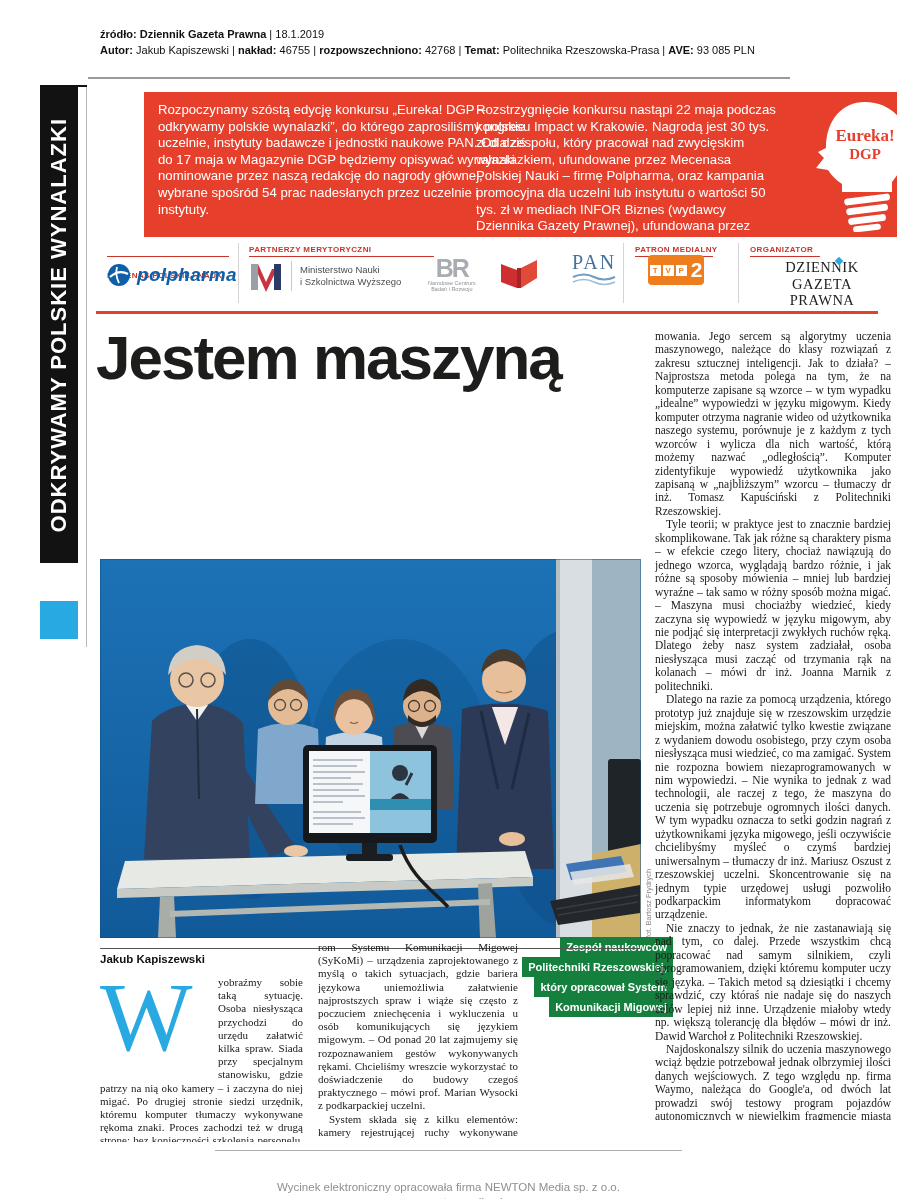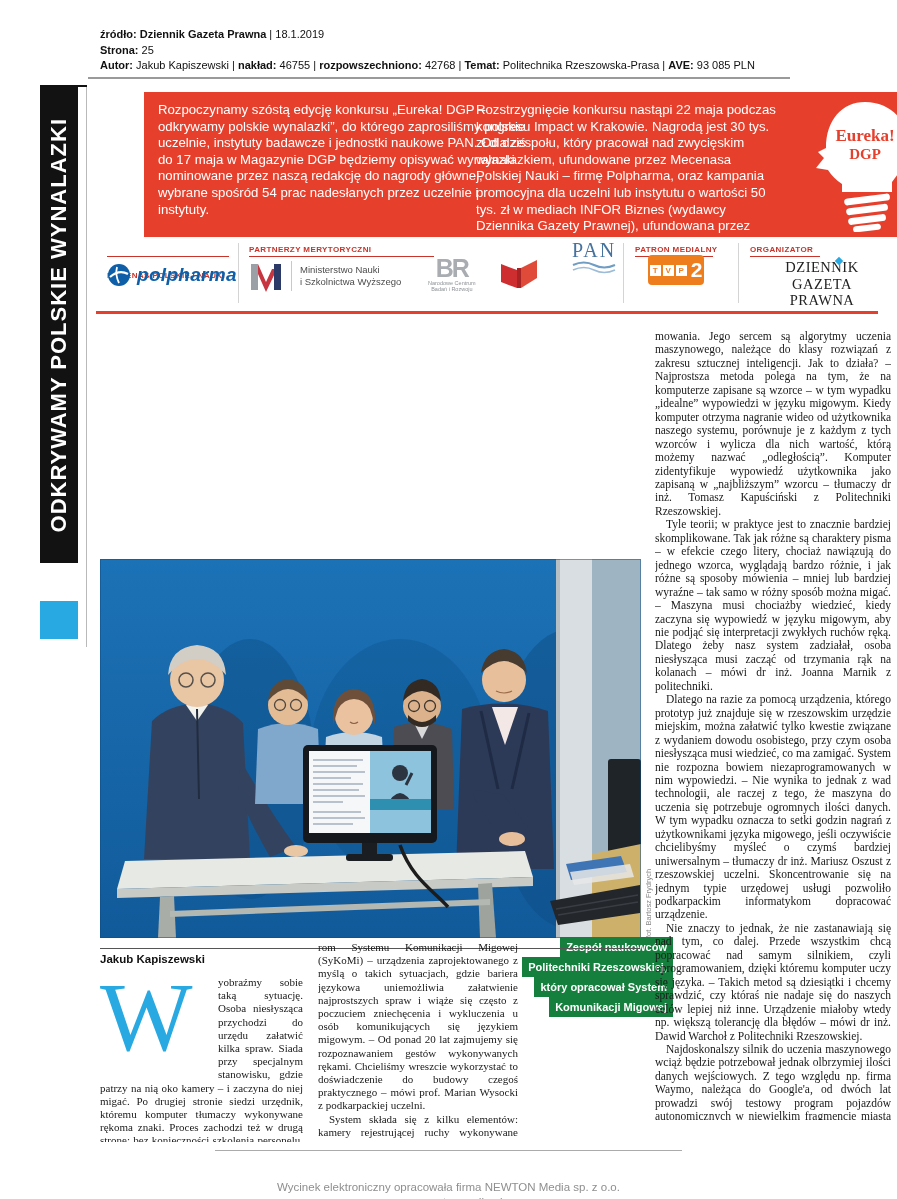--- a/index.html
+++ b/index.html
@@ -38,21 +38,21 @@
   .psep{width:1px;background:#d4d4d4;top:243px;height:60px;}
   .polpharma{left:107px;top:263px;display:flex;align-items:center;gap:6px;}
   .polpharma-name{font-size:19px;font-weight:bold;font-style:italic;color:#0e5ea8;letter-spacing:0.3px;}
   .ministry{left:249px;top:260px;display:flex;align-items:center;gap:8px;}
   .ministry-div{width:1px;height:30px;background:#c9c9c9;}
   .ministry-txt{font-size:9.5px;line-height:12px;color:#4c4c4c;}
   .ncbr{left:428px;top:256px;text-align:center;}
   .ncbr-br{font-size:25px;line-height:24px;color:#a9adb2;font-weight:bold;letter-spacing:-2px;}
   .ncbr-cap{font-size:5.5px;line-height:6px;color:#8d9196;}
   .redlogo{left:497px;top:258px;}
-  .pan{left:572px;top:240px;text-align:center;}
+  .pan{left:572px;top:252px;text-align:center;}
   .pan-txt{font-family:"Liberation Serif",serif;font-size:20px;color:#46729e;letter-spacing:2px;line-height:20px;}
   .tvp{left:648px;top:255px;width:56px;height:30px;background:#ee7d1e;border-radius:4px;
        display:flex;align-items:center;justify-content:center;gap:2px;}
   .tvp-sq{width:11px;height:11px;background:#fff;color:#ee7d1e;font-size:8px;font-weight:bold;
           display:flex;align-items:center;justify-content:center;}
   .tvp-num{color:#fff;font-size:21px;font-weight:bold;margin-left:2px;}
   .dgp{left:762px;top:259px;width:120px;text-align:center;
        font-family:"Liberation Serif",serif;font-size:14.5px;line-height:16.5px;color:#222;
        letter-spacing:0.5px;}
   .dgp-diamond{position:absolute;left:836px;top:258px;width:6px;height:6px;background:#29a9e1;
@@ -96,21 +96,20 @@
   .footer{left:0;top:1180px;width:897px;text-align:center;font-size:11.5px;
           line-height:15px;color:#8f8f8f;}
 </style>
 </head>
 <body>
 
 <div class="page">
 
   <div class="abs meta">
     <div><b>źródło:</b> <b>Dziennik Gazeta Prawna</b> <span>|</span> <span>18.1.2019</span></div>
-    <div><b>Strona:</b> <span>25</span></div>
     <div><b>Autor:</b> <span>Jakub Kapiszewski</span> <span>|</span> <b>nakład:</b> <span>46755</span> <span>|</span> <b>rozpowszechniono:</b> <span>42768</span> <span>|</span> <b>Temat:</b> <span>Politechnika Rzeszowska-Prasa</span> <span>|</span> <b>AVE:</b> <span>93 085 PLN</span></div>
   </div>
   <div class="abs meta-rule"></div>
 
   <div class="abs side-topline"></div>
   <div class="abs side-strip">
     <span class="vtext">ODKRYWAMY POLSKIE WYNALAZKI</span>
   </div>
   <div class="abs side-vline"></div>
   <div class="abs side-blue"></div>
@@ -201,20 +200,21 @@
 
   <div class="abs dgp">
     <div>DZIENNIK</div>
     <div>GAZETA PRAWNA</div>
   </div>
   <div class="abs dgp-diamond"></div>
 
   <div class="abs red-rule"></div>
 
   <div class="abs headline">
+    <div>Jestem maszyną</div>
   </div>
 
   <svg class="abs photo" viewBox="0 0 541 379" preserveAspectRatio="none">
     <defs>
       <linearGradient id="wall" x1="0" y1="0" x2="0" y2="1">
         <stop offset="0" stop-color="#1c72b6"></stop>
           <stop offset="1" stop-color="#115a9a"></stop>
       </linearGradient>
     </defs>
     <rect width="541" height="379" fill="url(#wall)"></rect>

